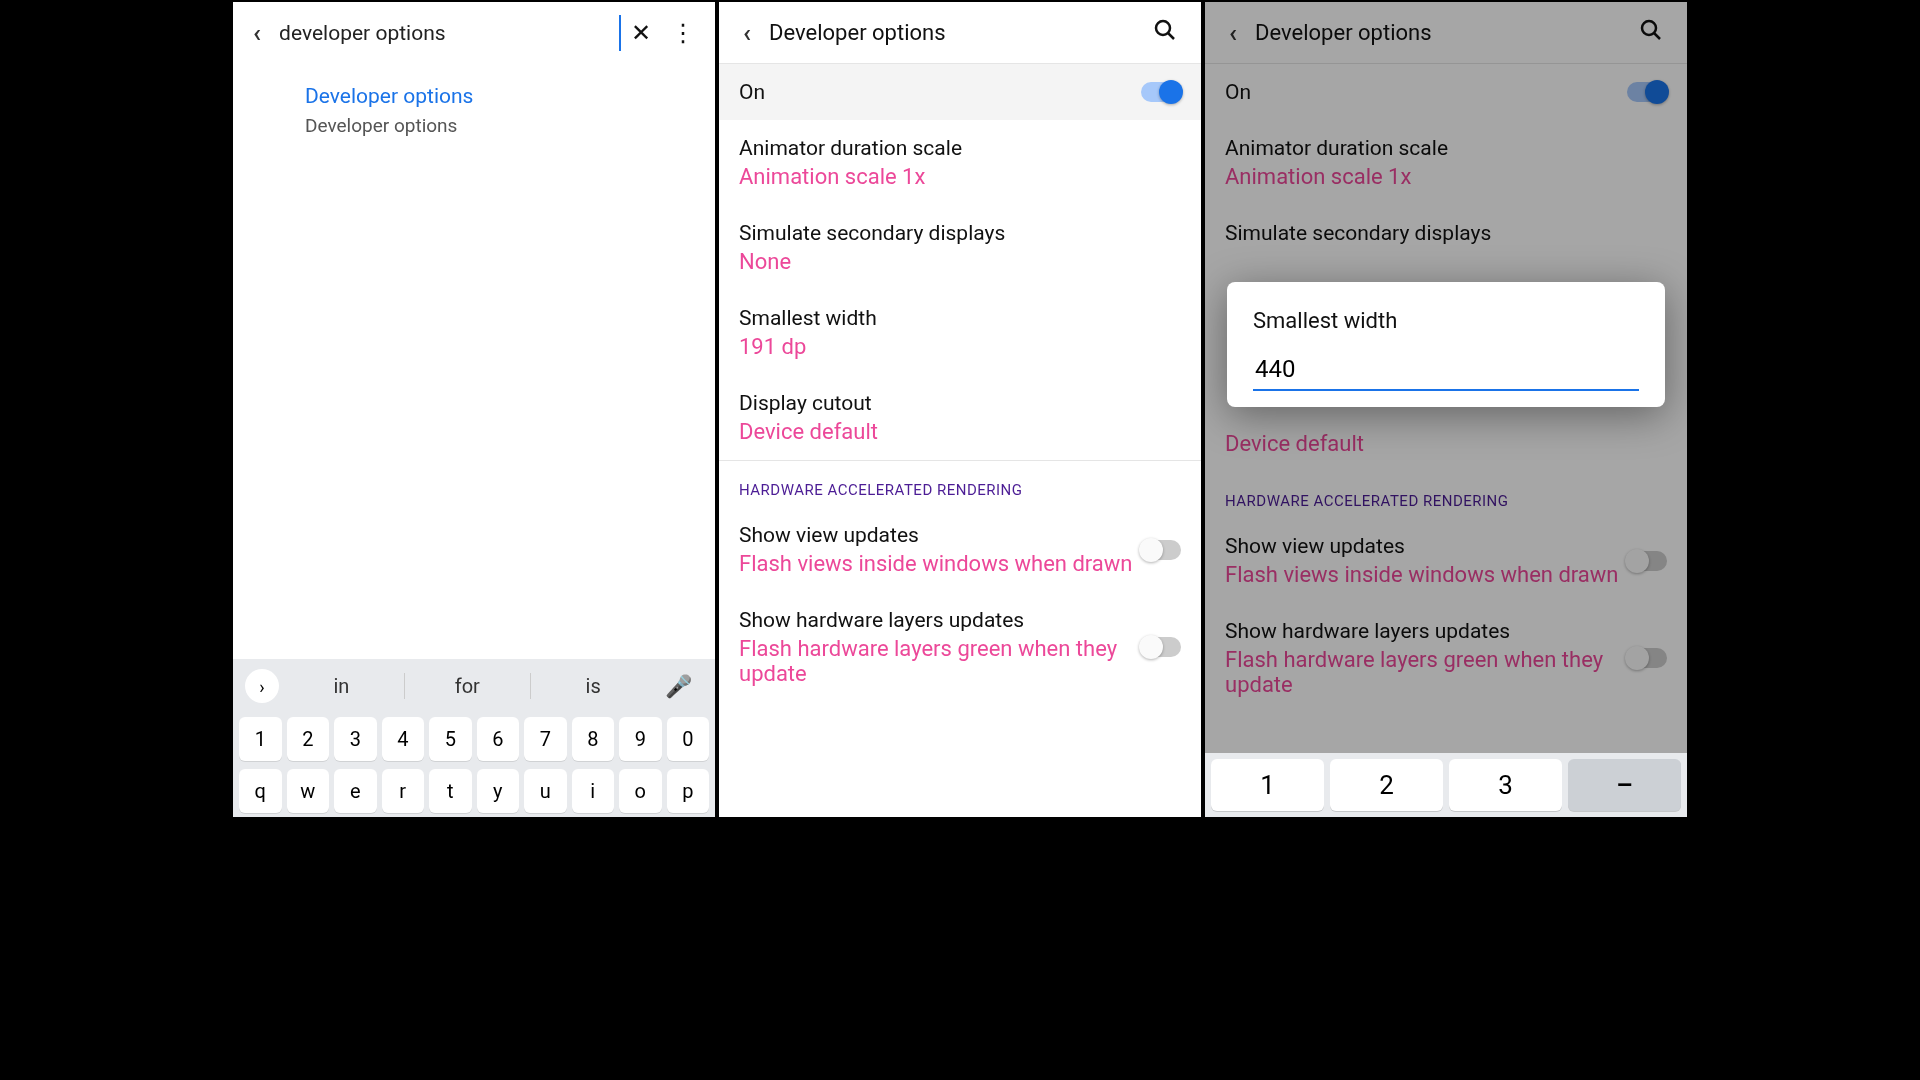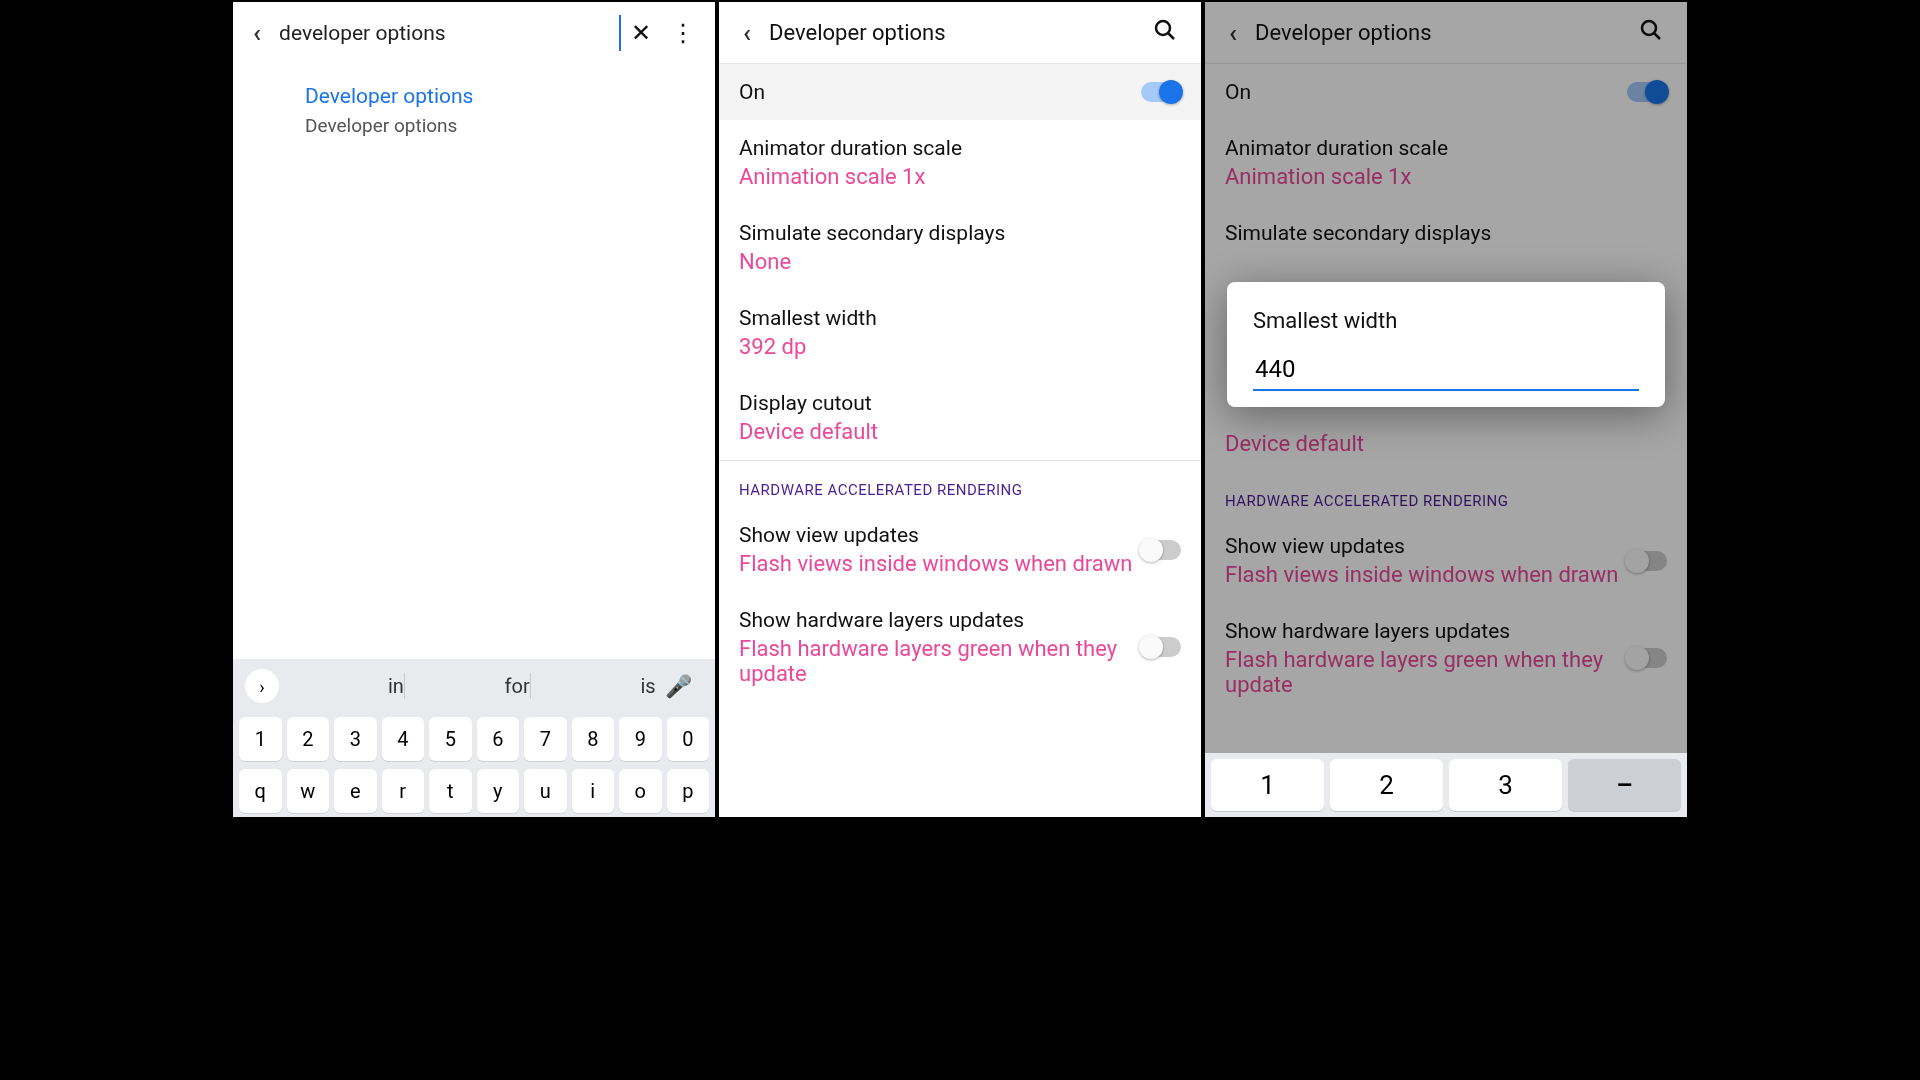--- a/index.html
+++ b/index.html
@@ -41,21 +41,21 @@
 .dialog { position:absolute; left:22px; right:22px; top:280px; background:#fff; border-radius:8px; box-shadow:0 8px 40px rgba(0,0,0,.4); z-index:10; padding:26px 26px 16px 26px; }
 .dialog-title { font-size:22px; color:#111; margin-bottom:18px; }
 .dialog-input { width:100%; border:none; border-bottom:2px solid #1a73e8; font-size:24px; padding:4px 2px 6px 2px; outline:none; color:#000000; }
 .dialog-actions { display:flex; justify-content:flex-end; gap:28px; margin-top:24px; }
 .dialog-btn { background:none; border:none; color:#1a73e8; font-size:18px; cursor:pointer; padding:8px 6px; }
 
 
 .kbd1 { position:absolute; left:0; right:0; bottom:0; background:#e8eaed; }
 .kbd1 .sugg { display:flex; align-items:center; height:54px; padding:0 12px; }
 .kbd1 .sugg .arrow { width:34px; height:34px; border-radius:50%; background:#fff; display:flex; align-items:center; justify-content:center; font-size:18px; }
-.kbd1 .sugg .word { flex:1; text-align:right; font-size:20px; color:#333; }
+.kbd1 .sugg .word { flex:1; text-align:center; font-size:20px; color:#333; }
 .kbd1 .sugg .sep { width:1px; height:26px; background:#ccc; }
 .kbd1 .row { display:flex; gap:5px; padding:4px 6px; }
 .kbd1 .key { flex:1; height:44px; background:#fff; border-radius:6px; display:flex; align-items:center; justify-content:center; font-size:20px; box-shadow:0 1px 0 rgba(0,0,0,.1); }
 
 
 .kbd3 { position:absolute; left:0; right:0; bottom:0; background:#e8eaed; display:flex; gap:6px; padding:6px; z-index:10; }
 .kbd3 .numkey { flex:1; height:52px; background:#fff; border-radius:6px; display:flex; align-items:center; justify-content:center; font-size:26px; box-shadow:0 1px 0 rgba(0,0,0,.15); }
 .kbd3 .numkey.gray { background:#ccd0d5; font-weight:600; }
 .mic { font-size:22px; color:#333; padding:0 10px; }
 </style>
@@ -140,21 +140,21 @@
     </div>
     <div class="setting-row">
       <div class="setting-text">
         <div class="setting-title">Simulate secondary displays</div>
         <div class="setting-sub">None</div>
       </div>
     </div>
     <div class="setting-row">
       <div class="setting-text">
         <div class="setting-title">Smallest width</div>
-        <div class="setting-sub">392 dp</div>
+        <div class="setting-sub">191 dp</div>
       </div>
     </div>
     <div class="setting-row">
       <div class="setting-text">
         <div class="setting-title">Display cutout</div>
         <div class="setting-sub">Device default</div>
       </div>
     </div>
     <div class="divider"></div>
     <div class="section-header">HARDWARE ACCELERATED RENDERING</div>

